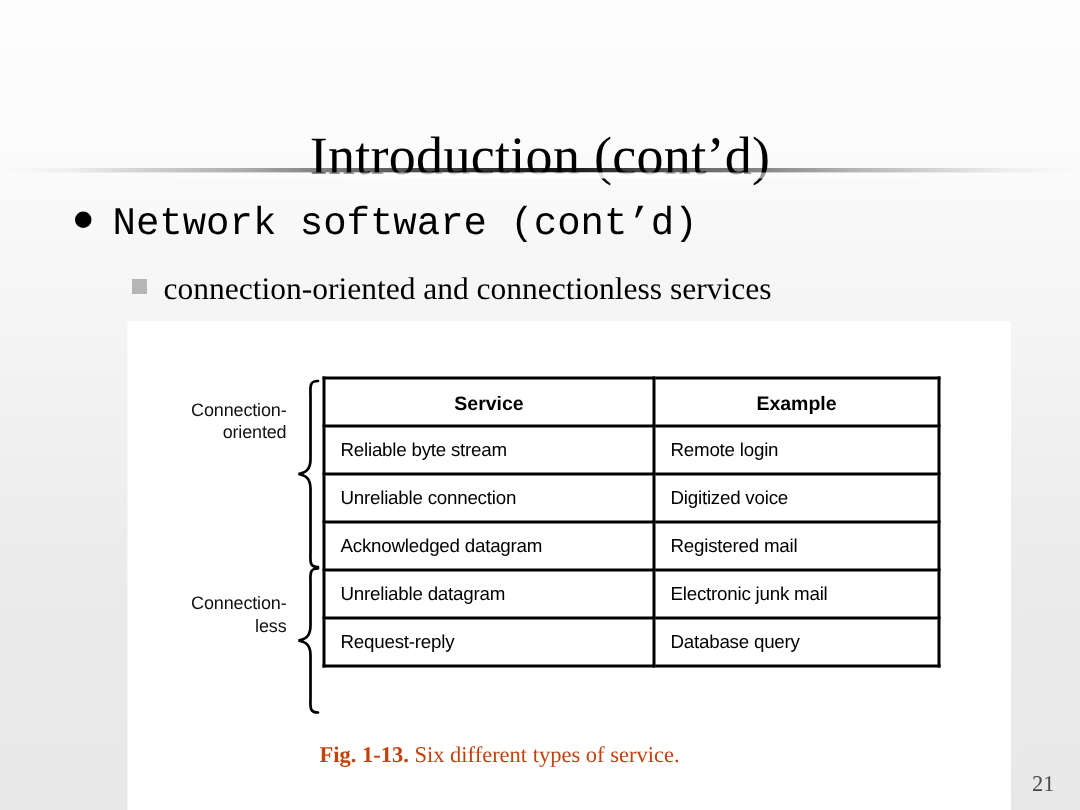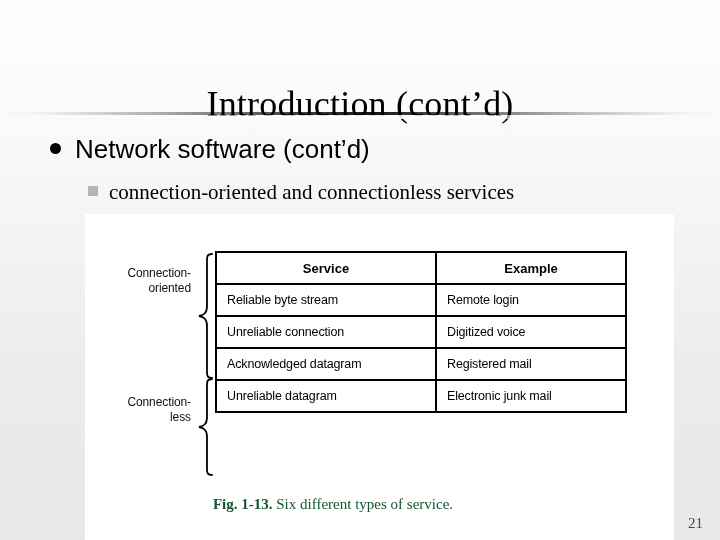--- a/index.html
+++ b/index.html
@@ -78,21 +78,21 @@
     width: 11px;
     height: 11px;
     border-radius: 50%;
     background: #000;
     display: inline-block;
     flex: 0 0 auto;
     position: relative;
     top: -4px;
   }
   #bullet-l1-text {
-    font-family: Liberation Sans, sans-serif;
+    font-family: Liberation Mono, monospace;
     font-size: 26px;
     color: #000;
     margin-left: 14px;
     line-height: 30px;
   }
 
   #bullet-l2 {
     position: absolute;
     left: 88px;
     top: 180px;
@@ -179,21 +179,21 @@
 
   
   #fig-caption {
     position: absolute;
     left: 0;
     top: 282px;
     width: 496px;
     text-align: center;
     font-family: "Liberation Serif", serif;
     font-size: 15px;
-    color: #14532d;
+    color: #c2410c;
   }
   #fig-caption .cap-bold { font-weight: bold; }
 
   
   #page-number {
     position: absolute;
     right: 17px;
     bottom: 8px;
     font-family: "Liberation Serif", serif;
     font-size: 15px;
@@ -261,20 +261,24 @@
           <td>Digitized voice</td>
         </tr>
         <tr>
           <td>Acknowledged datagram</td>
           <td>Registered mail</td>
         </tr>
         <tr>
           <td>Unreliable datagram</td>
           <td>Electronic junk mail</td>
         </tr>
+        <tr>
+          <td>Request-reply</td>
+          <td>Database query</td>
+        </tr>
       </tbody>
     </table>
 
     <div id="fig-caption">
       <span class="cap-bold">Fig. 1-13.</span><span> Six different types of service.</span>
     </div>
 
   </div>
 
   <div id="page-number">21</div>

